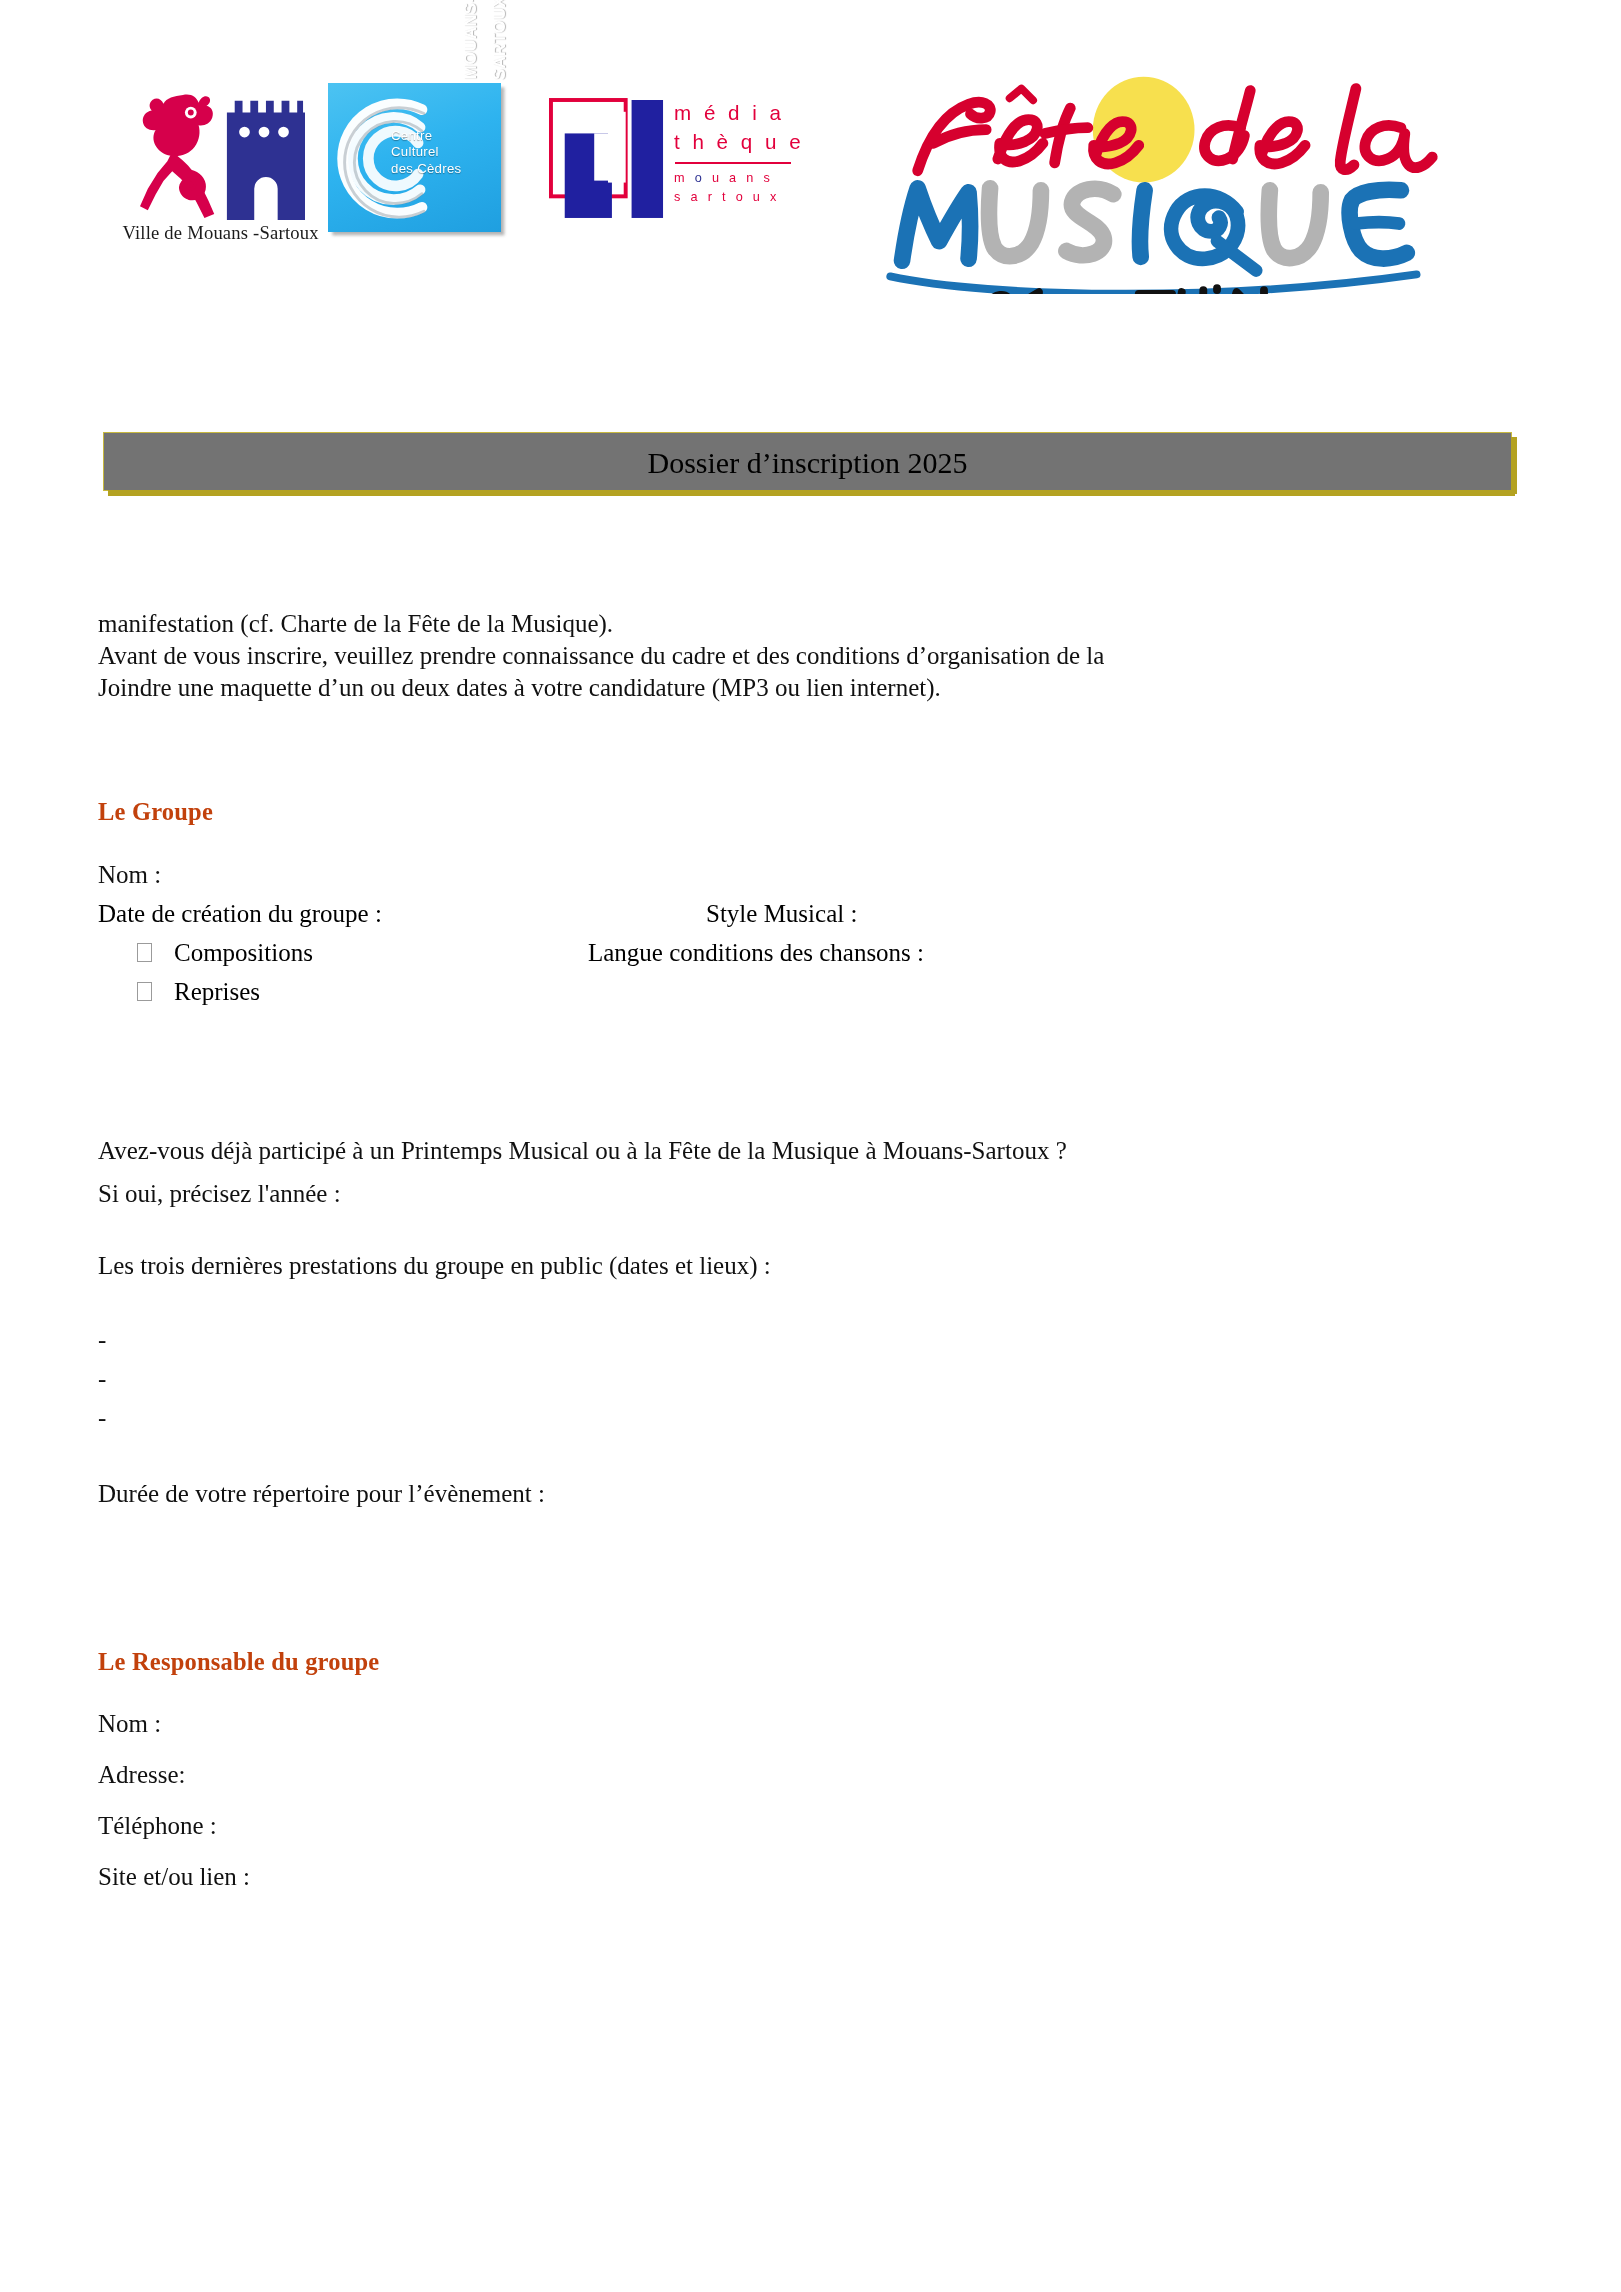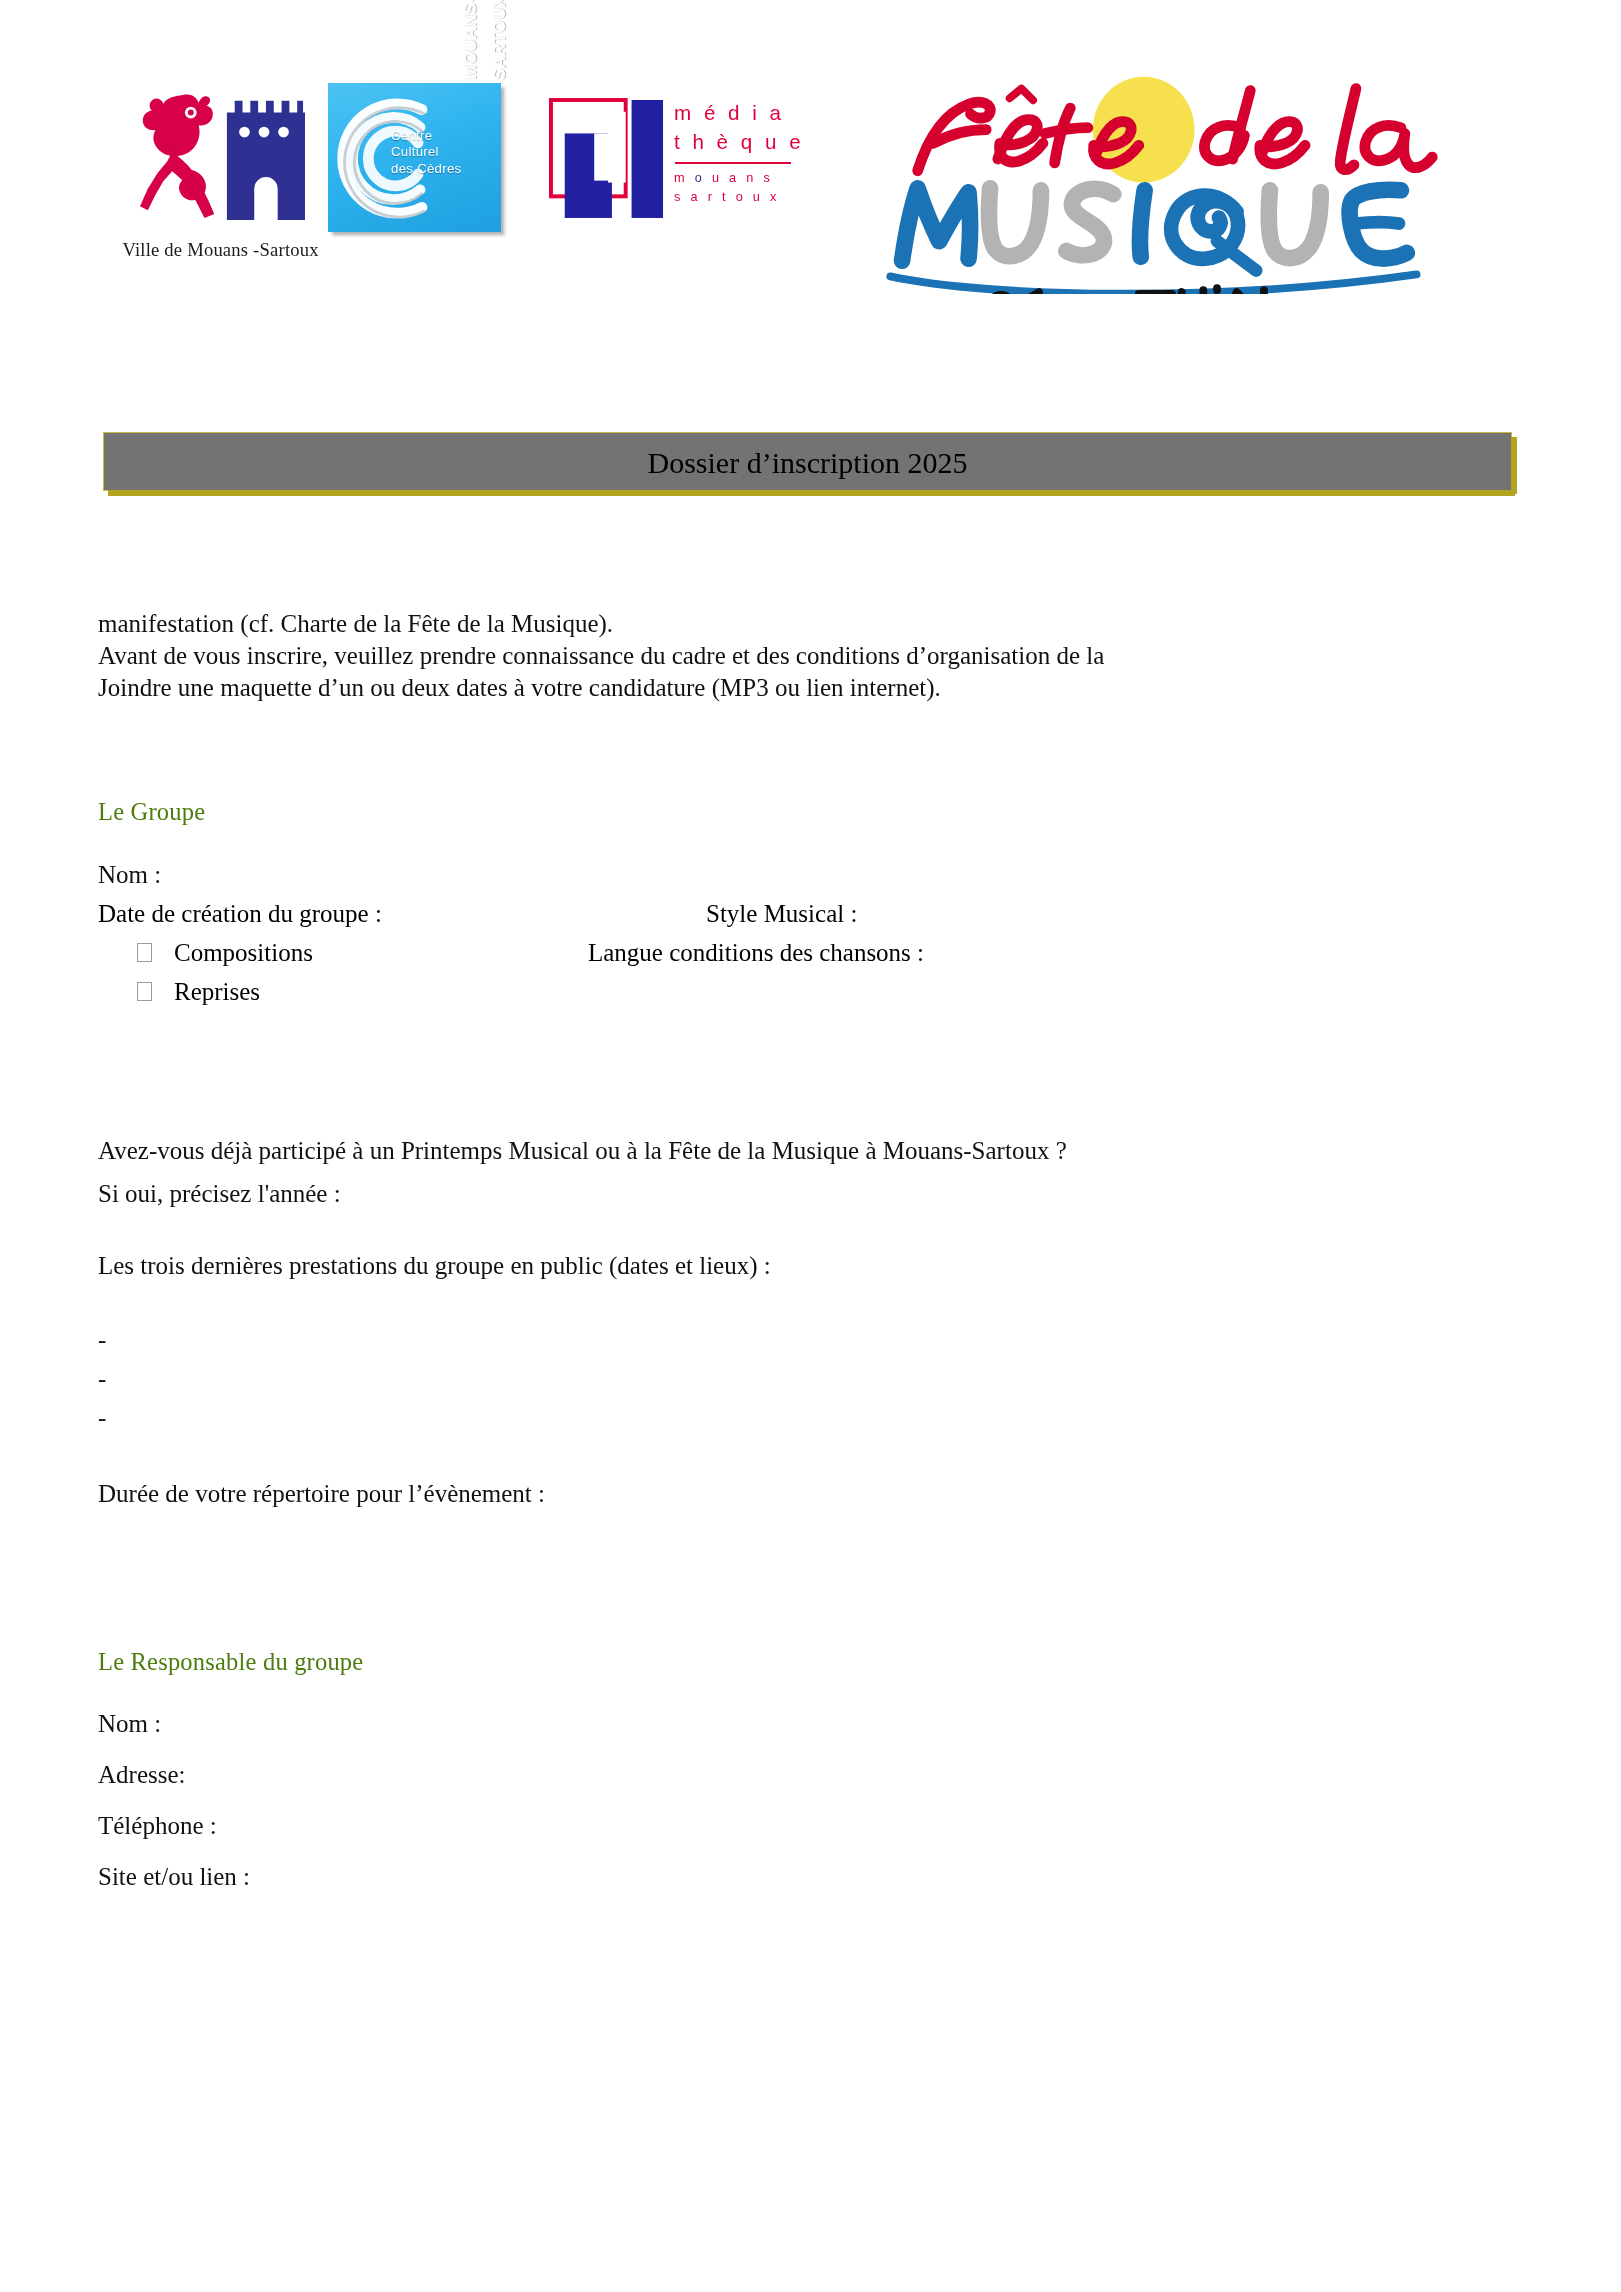--- a/index.html
+++ b/index.html
@@ -61,21 +61,21 @@
     top: 11.8px;
     width: 82px;
     height: 129px;
     color: #2e3192;
   }
   .ville-caption {
     text-align: center;
     font-family: "Liberation Serif", serif;
     font-size: 18.6px;
     color: #1b1b1b;
-    margin-top: 18px;
+    margin-top: 1px;
     white-space: nowrap;
     letter-spacing: 0.2px;
   }
 
   
   .logo-ccc {
     position: absolute;
     left: 230px;
     top: 13.7px;
     width: 184px;
@@ -224,22 +224,22 @@
     font-size: 25px;
     line-height: 32px;
     color: #111;
     margin: 0;
   }
   .spacer-lg { height: 94px; }
   .spacer-sm { height: 29px; }
 
   .section-head {
     font-size: 24.5px;
-    font-weight: normal;
-    color: #4d7c0f;
+    font-weight: bold;
+    color: #c2410c;
     font-family: "Liberation Serif", serif;
     margin: 0;
     letter-spacing: 0.2px;
   }
 
   .field-line {
     font-size: 25px;
     line-height: 39px;
     color: #111;
     margin: 0;

